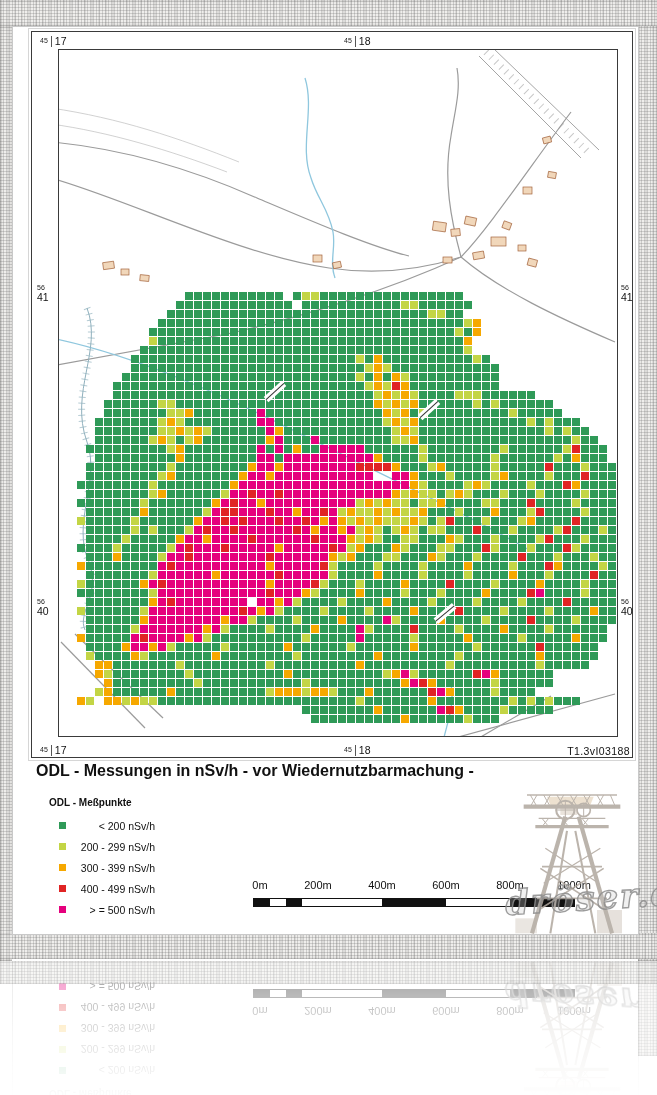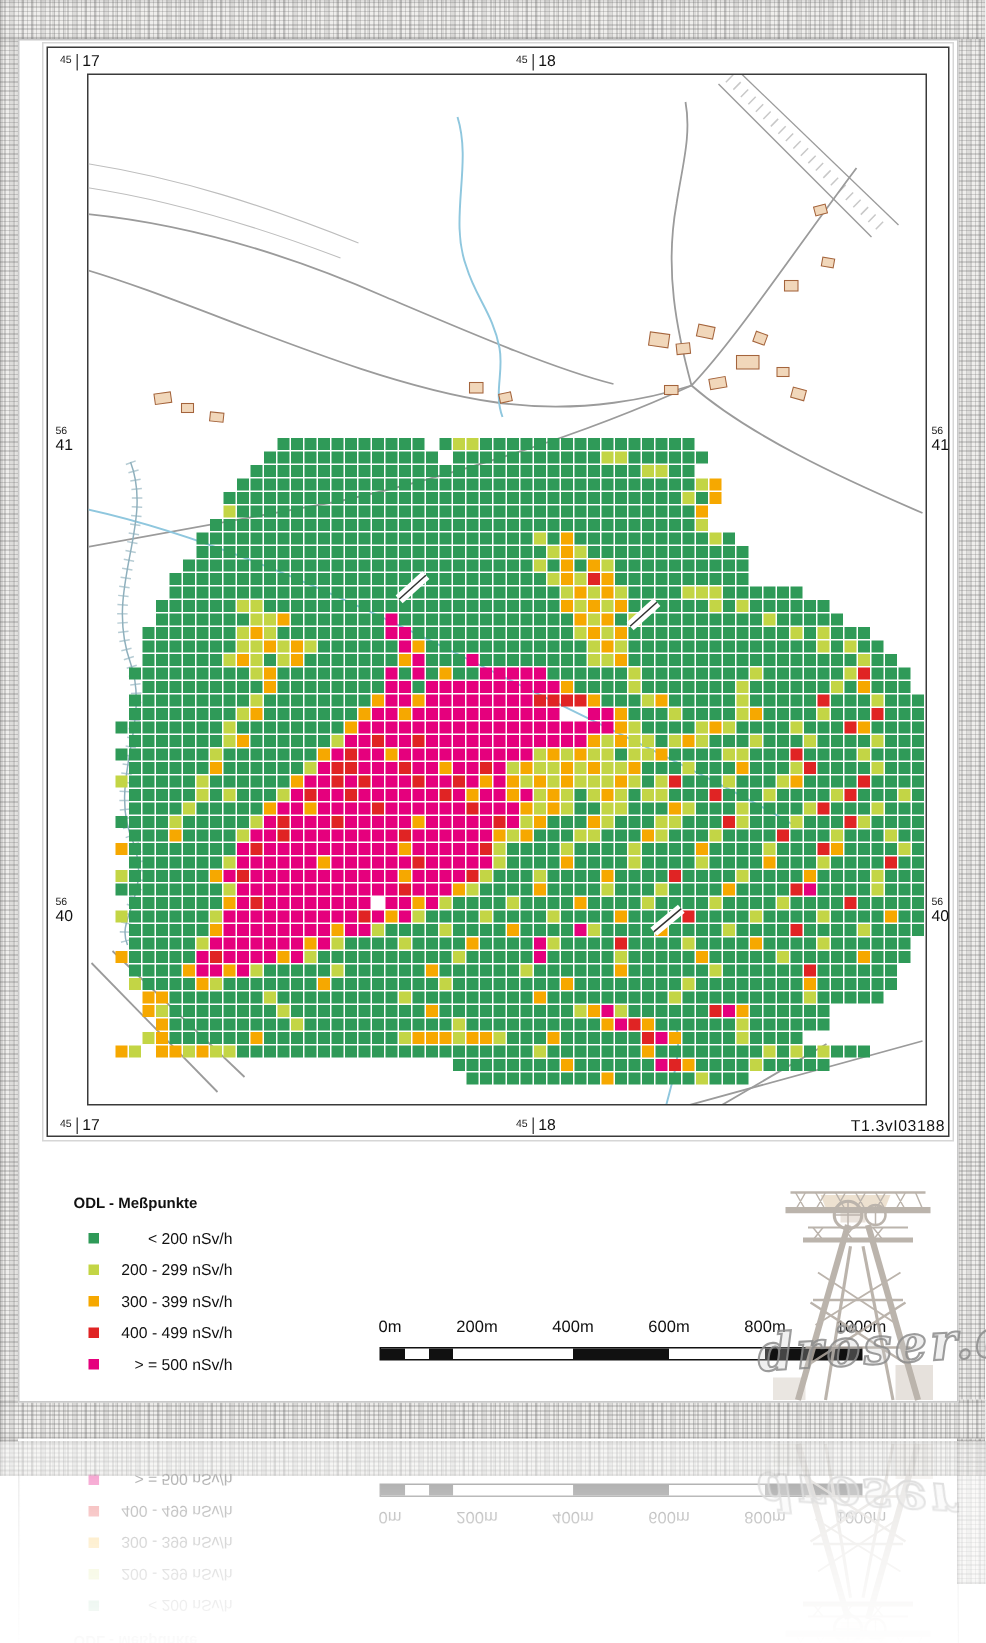--- a/index.html
+++ b/index.html
@@ -2607,20 +2607,21 @@
             <div class="cell" style="left:405px;top:423px;background:#2f9a58"></div>
             <div class="cell" style="left:414px;top:423px;background:#2f9a58"></div>
           </div>
 
         <div class="slash" style="left:204px;top:338px;transform:rotate(-42deg);"></div>
         <div class="slash" style="left:358px;top:356px;transform:rotate(-42deg);"></div>
         <div class="slash" style="left:374px;top:560px;transform:rotate(-40deg);"></div>
       </div>
     </div>
 
+    <div class="sheet-title">ODL - Messungen in nSv/h - vor Wiedernutzbarmachung -</div>
     <div class="legend-title">ODL - Meßpunkte</div>
 
     <div class="legend-item" style="top:794px;">
       <div class="legend-swatch" style="background: rgb(47, 154, 88);"></div>
       <div class="legend-label">&lt; 200 nSv/h</div>
     </div>
     <div class="legend-item" style="top:815px;">
       <div class="legend-swatch" style="background: rgb(195, 213, 69);"></div>
       <div class="legend-label">200 - 299 nSv/h</div>
     </div>

